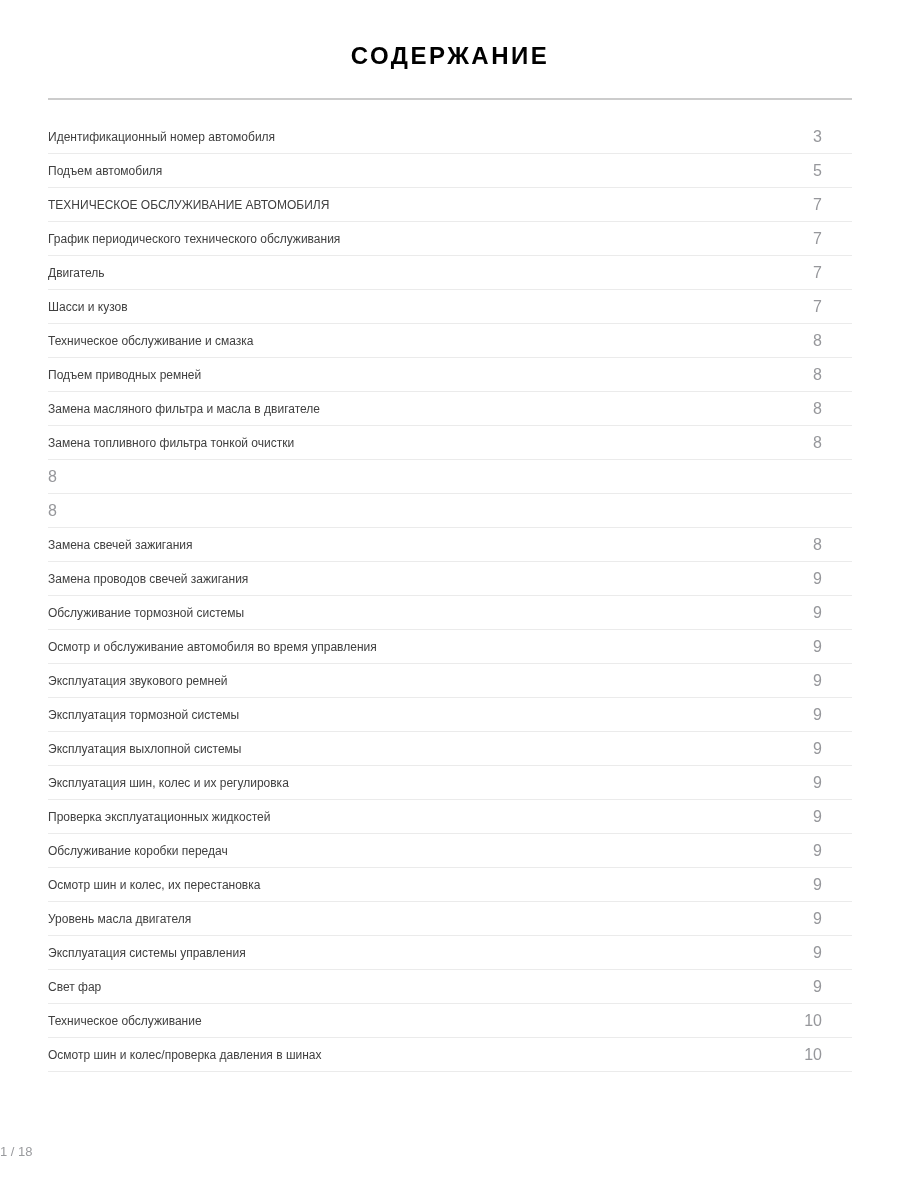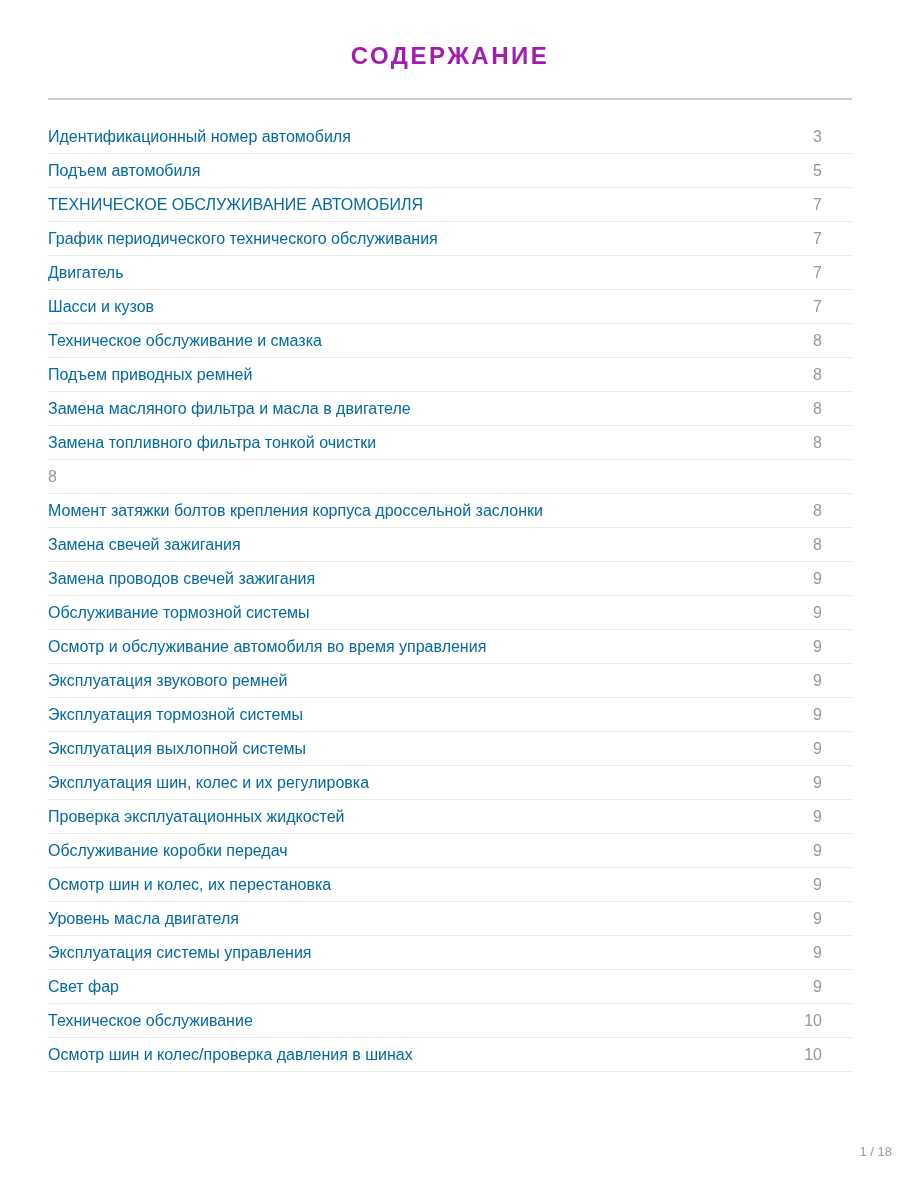--- a/index.html
+++ b/index.html
@@ -18,55 +18,55 @@
   .content {
     padding: 0 48px;
   }
   .doc-title {
     margin-top: 42px;
     text-align: center;
     font-size: 24px;
     line-height: 28px;
     font-weight: bold;
     letter-spacing: 2.5px;
-    color: #a21caf;
+    color: #000000;
   }
   .title-rule {
     margin-top: 28px;
     height: 2px;
     background: #cccccc;
     border: none;
   }
   .toc-list {
     margin-top: 20px;
   }
   .toc-row {
     height: 34px;
     display: flex;
     align-items: center;
     justify-content: space-between;
     border-bottom: 1px solid #ebebeb;
     cursor: pointer;
   }
   .toc-label {
-    font-size: 16px;
-    color: #0369a1;
+    font-size: 12px;
+    color: #404040;
     white-space: nowrap;
   }
   .toc-page {
     font-size: 16px;
     color: #96979b;
     padding-right: 30px;
   }
   .page-footer {
     position: absolute;
     left: 0;
     right: 8px;
     top: 1144px;
-    text-align: right;
+    text-align: left;
     font-size: 13px;
     color: #9a9b9e;
   }
 </style>
 </head>
 <body>
 
 <div class="page">
   <div class="content">
     <h1 class="doc-title">СОДЕРЖАНИЕ</h1>
@@ -120,21 +120,20 @@
   <div class="toc-row">
     <span class="toc-label">Замена топливного фильтра тонкой очистки</span>
     <span class="toc-page">8</span>
   </div>
 
   <div class="toc-row">
     <span class="toc-page">8</span>
   </div>
 
   <div class="toc-row">
-    <span class="toc-label">Момент затяжки болтов крепления корпуса дроссельной заслонки</span>
     <span class="toc-page">8</span>
   </div>
 
   <div class="toc-row">
     <span class="toc-label">Замена свечей зажигания</span>
     <span class="toc-page">8</span>
   </div>
 
   <div class="toc-row">
     <span class="toc-label">Замена проводов свечей зажигания</span>

